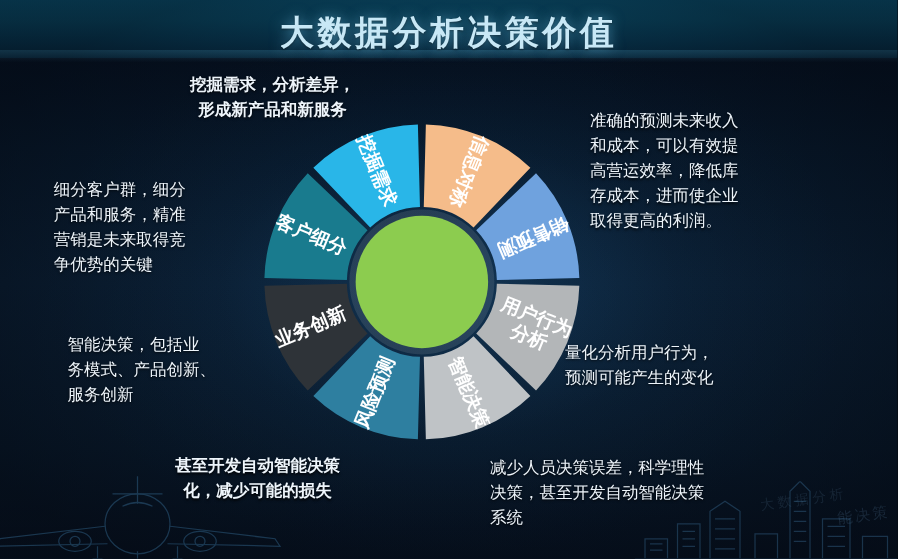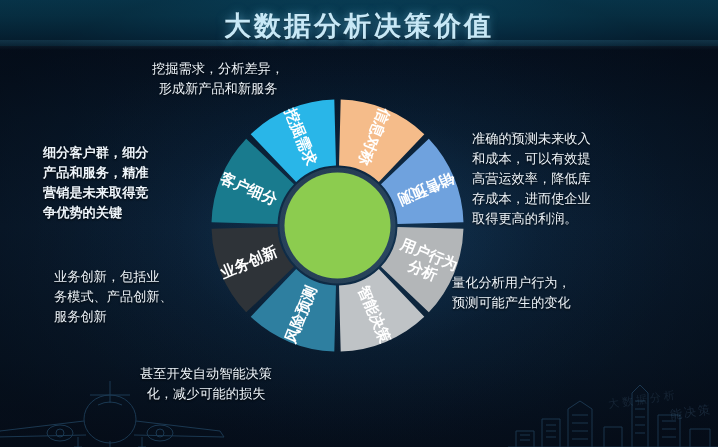--- a/index.html
+++ b/index.html
@@ -113,28 +113,28 @@
   }
   
   .note {
     position: absolute;
     color: #eef5fb;
     font-size: 13.2px;
     line-height: 1.52;
     text-shadow: 0 1px 2px rgba(0,0,0,0.85);
     white-space: pre-line;
   }
-  .note.c { text-align: center; }
+  .note.c { text-align: center; font-weight: bold; }
   .note.l { text-align: left; }
   .note.r { text-align: left; }
   #n0 { left: 108px; top: 59px;  width: 220px; }
-  #n1 { left: 43px;  top: 143px; width: 175px; font-weight: bold; }
+  #n1 { left: 43px;  top: 143px; width: 175px; }
   #n2 { left: 54px;  top: 267px; width: 175px; }
   #n3 { left: 106px; top: 364px; width: 200px; }
-  #n4 { left: 472px; top: 88px;  width: 205px; margin-top: 41px; }
+  #n4 { left: 472px; top: 88px;  width: 205px; }
   #n5 { left: 452px; top: 273px; width: 210px; }
   #n6 { left: 392px; top: 365px; width: 245px; }
 </style>
 </head>
 <body>
 
 <div id="slide">
 
   <div class="bg-base"></div>
   <div class="bg-darkmask"></div>
@@ -227,26 +227,29 @@
         <text class="seg-label" x="128.5" y="128.5"></text>
       </svg>
   </div>
 
   <div class="note c" id="n0">挖掘需求，分析差异，
 形成新产品和新服务</div>
   <div class="note l" id="n1">细分客户群，细分
 产品和服务，精准
 营销是未来取得竞
 争优势的关键</div>
-  <div class="note l" id="n2">业务创新，包括业
+  <div class="note l" id="n2">智能决策，包括业
 务模式、产品创新、
 服务创新</div>
   <div class="note c" id="n3">甚至开发自动智能决策
 化，减少可能的损失</div>
   <div class="note r" id="n4">准确的预测未来收入
 和成本，可以有效提
 高营运效率，降低库
 存成本，进而使企业
 取得更高的利润。</div>
   <div class="note r" id="n5">量化分析用户行为，
 预测可能产生的变化</div>
+  <div class="note r" id="n6">减少人员决策误差，科学理性
+决策，甚至开发自动智能决策
+系统</div>
 
 </div>
 
 </body></html>

